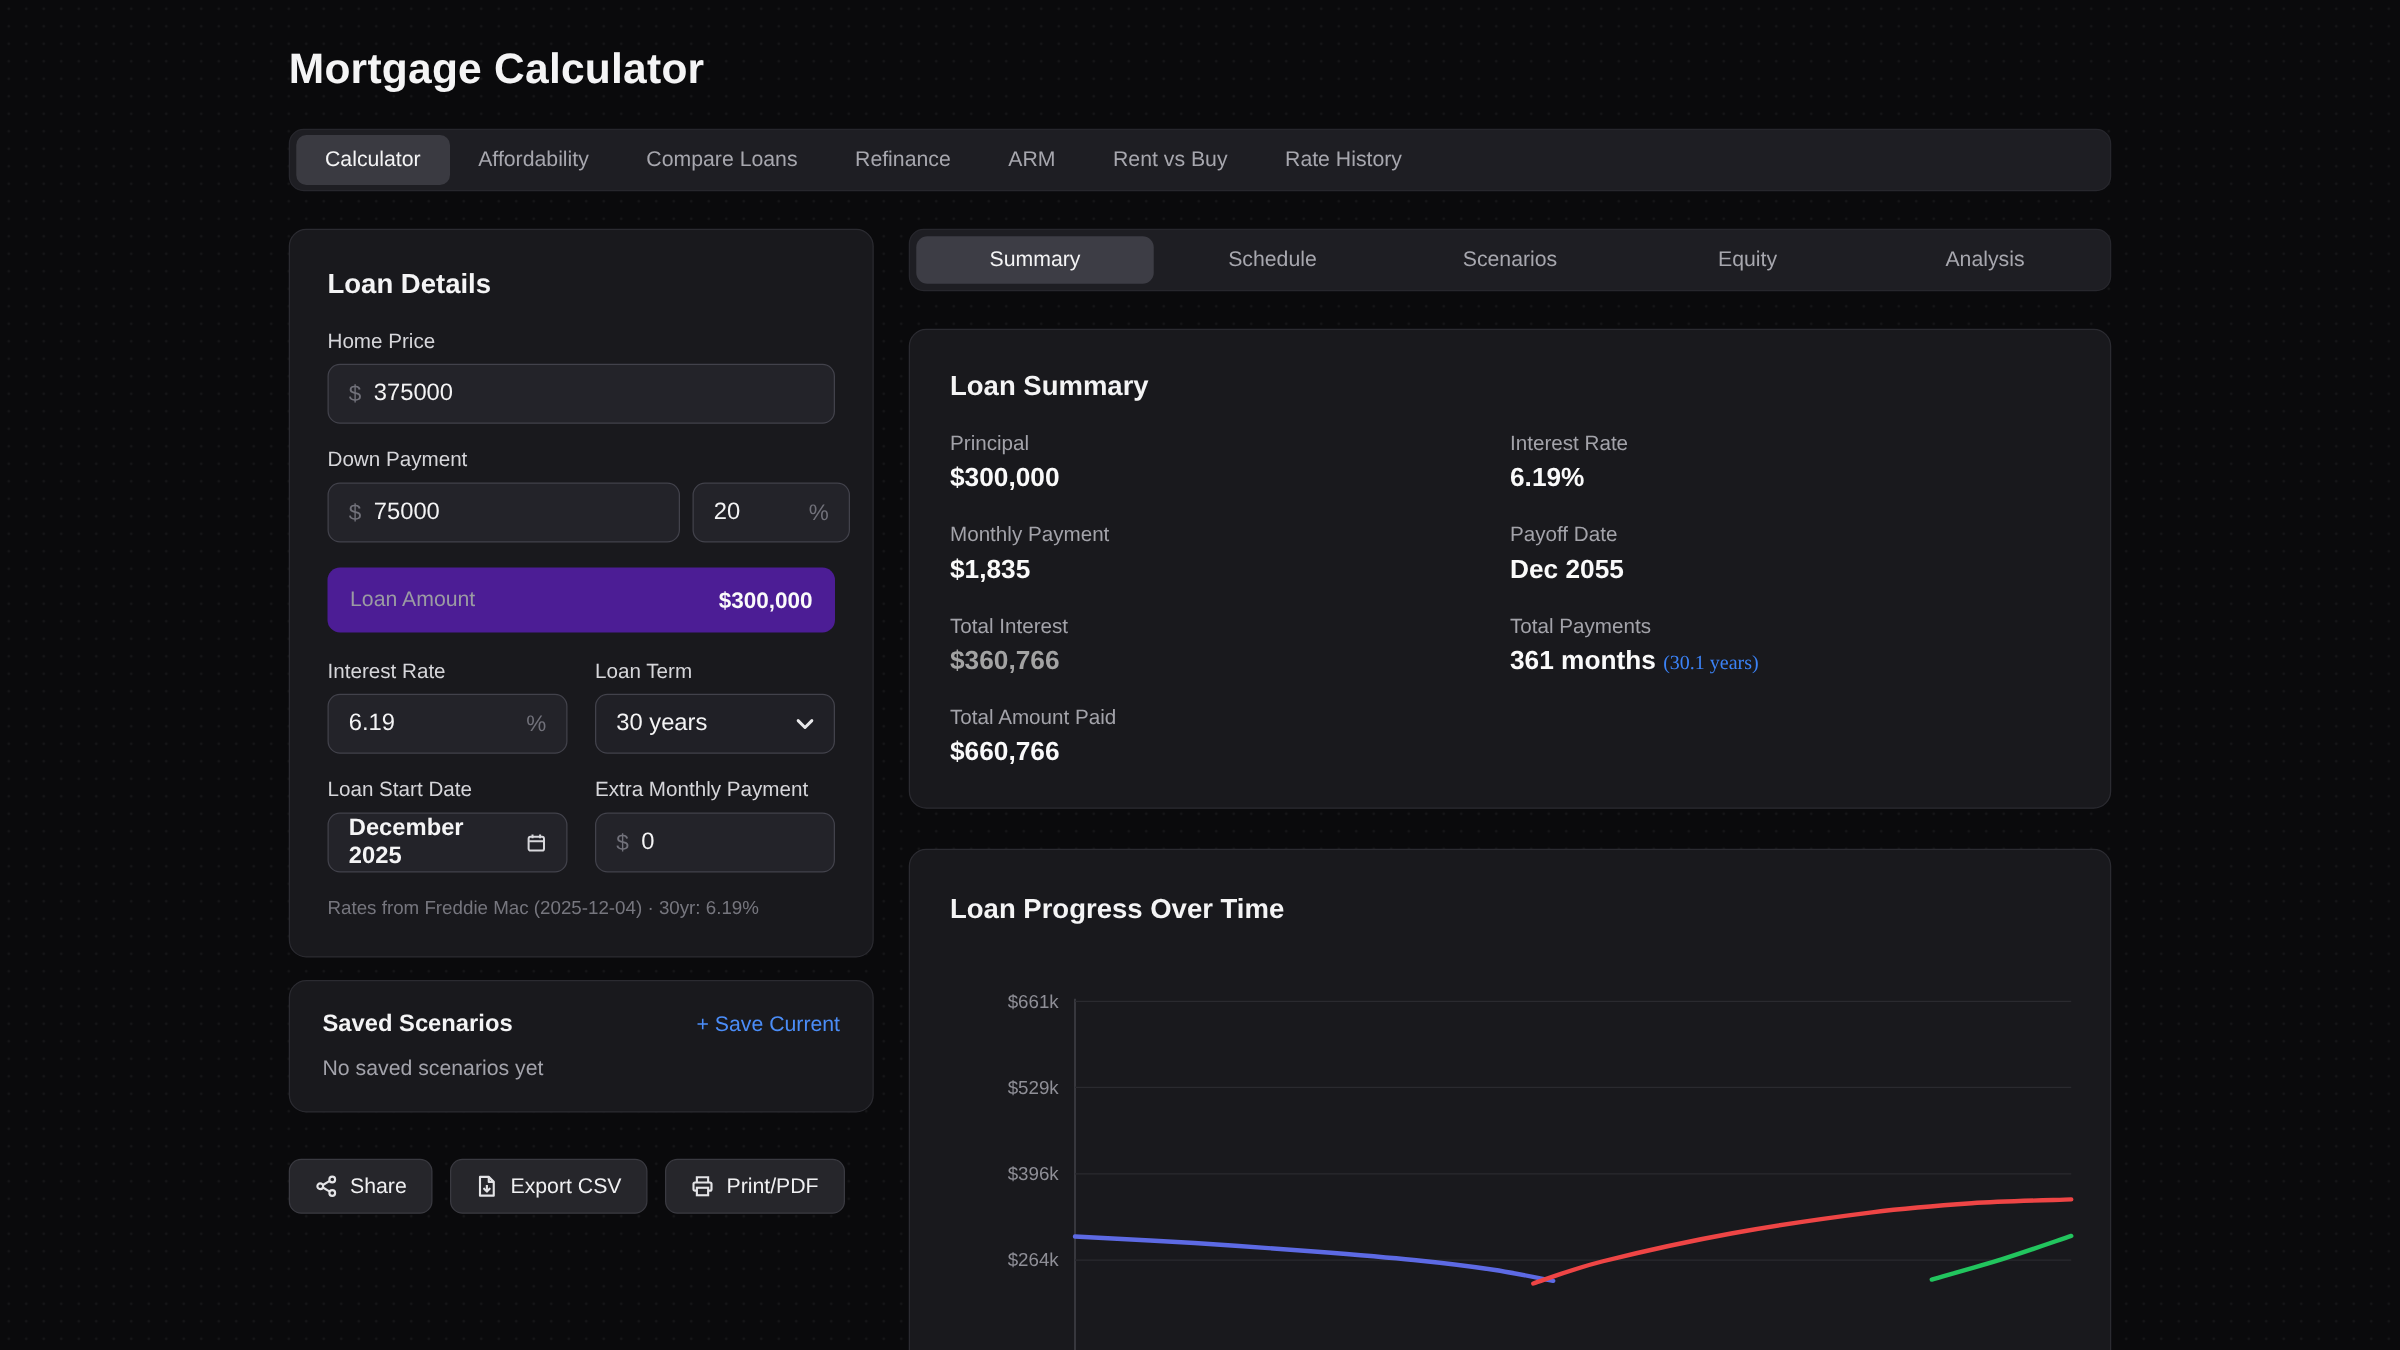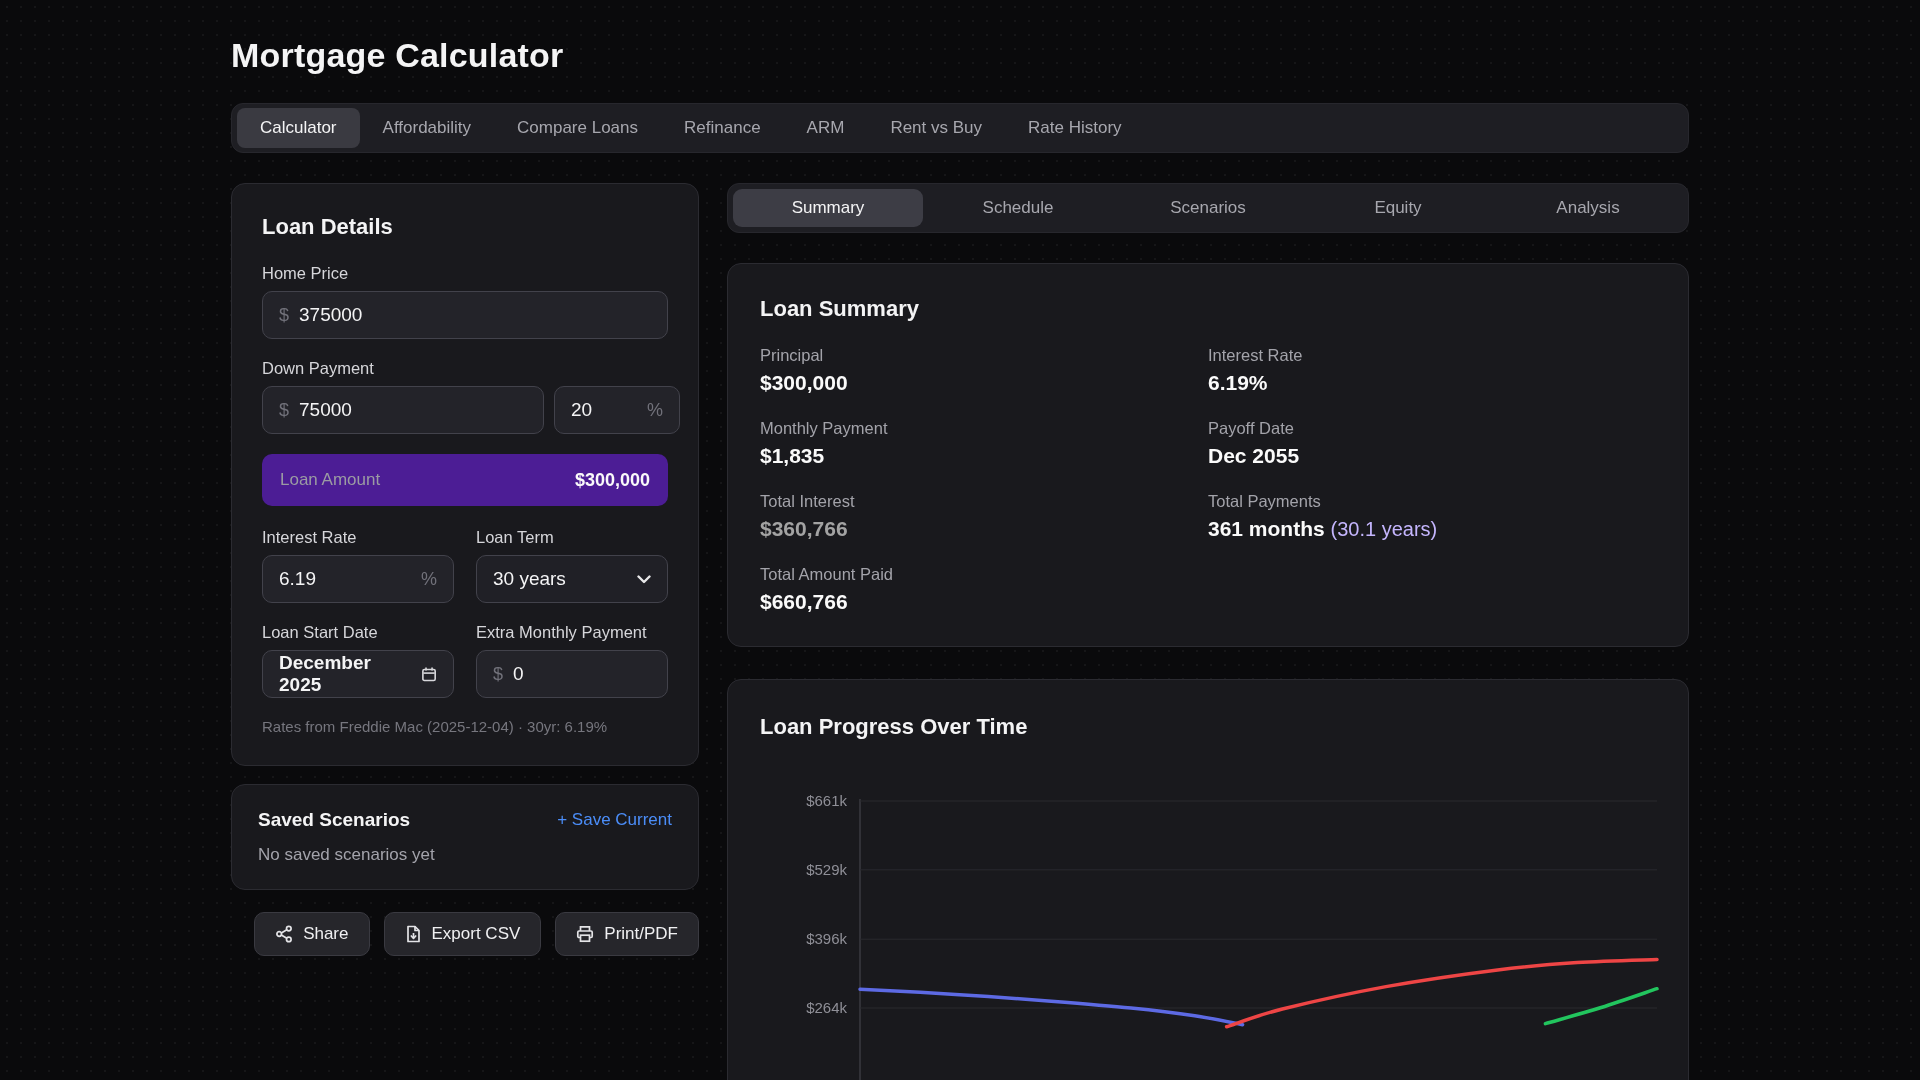--- a/index.html
+++ b/index.html
@@ -70,21 +70,21 @@
   .footnote { margin-top: 20px; font-size: 15px; color: #76767e; }
 
   
   .saved { margin-top: 18px; padding: 24px 26px; }
   .saved-head { display: flex; justify-content: space-between; align-items: center; margin-bottom: 14px; }
   .saved-title { font-size: 19px; font-weight: 700; }
   .save-link { font-size: 17px; color: #4b8df8; cursor: pointer; }
   .saved-empty { font-size: 17px; color: #a3a3ab; }
 
   
-  .actions { margin-top: 22px; display: flex; gap: 14px; justify-content: flex-end; }
+  .actions { margin-top: 37px; display: flex; gap: 14px; }
   .btn {
     height: 44px; display: inline-flex; align-items: center; gap: 10px; padding: 0 20px;
     background: #26262b; border: 1px solid #3a3a41; border-radius: 10px;
     color: #f0f0f2; font-size: 17px; cursor: pointer;
   }
   .btn svg { flex: none; }
 
   
   .result-tabs {
     height: 50px; background: #1e1e23; border: 1px solid #27272d; border-radius: 12px;
@@ -96,21 +96,21 @@
   }
   .result-tab.active { background: #3d3d45; color: #f4f4f5; }
 
   
   .summary { margin-top: 30px; padding: 32px; }
   .summary .card-title { margin-bottom: 24px; }
   .summary-grid { display: grid; grid-template-columns: 1fr 1fr; row-gap: 24px; }
   .sum-label { font-size: 16.5px; color: #a3a3aa; }
   .sum-value { margin-top: 6px; font-size: 21px; font-weight: 700; color: #fafafa; }
   .sum-value.red { color: #a3a3a3; }
-  .sum-note { font-size: 20px; font-weight: 400; color: #c4b5fd; }
+  .sum-note { font-size: 16px; font-weight: 400; color: #3b82f6; font-family: Liberation Serif, serif; }
 
   
   .chart-card { margin-top: 32px; height: 520px; position: relative; overflow: hidden; }
   .chart-card .card-title { padding: 34px 32px 0 32px; }
   .chart-card svg.plot { position: absolute; left: 0; top: 110px; }
 </style>
 </head>
 <body>
 
 <div class="wrap">

